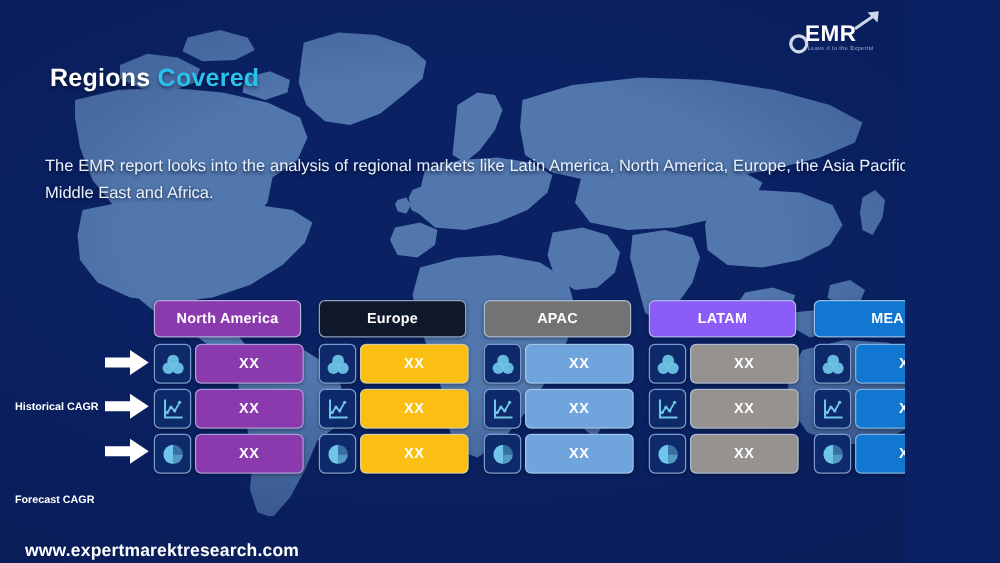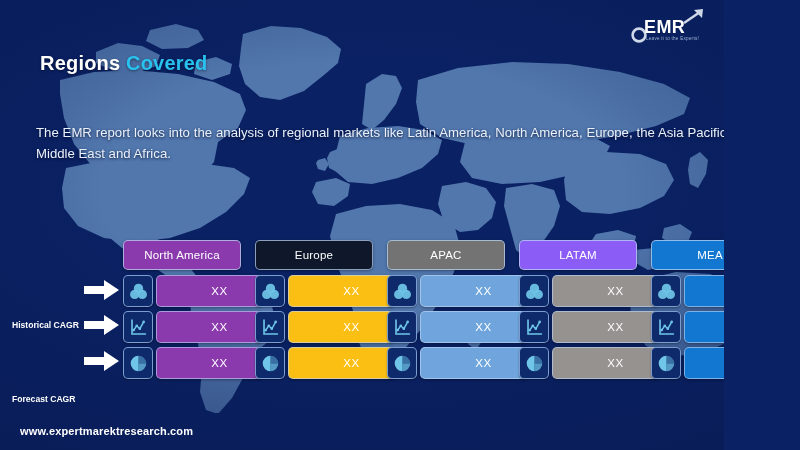--- a/index.html
+++ b/index.html
@@ -33,49 +33,49 @@
          font-size:13.2px;line-height:21px;color:#eaf1fb;text-align:justify;
          text-shadow:0 1px 3px rgba(2,12,45,.85);}
 
   
   .grid{position:absolute;left:123px;top:240px;width:660px;height:145px;}
   .col{position:absolute;top:0;width:118px;}
   .col.c0{left:0;}   .col.c1{left:132px;}  .col.c2{left:264px;}
   .col.c3{left:396px;} .col.c4{left:528px;}
 
   .hdr{height:28px;border-radius:5px;display:flex;align-items:center;justify-content:center;
-       color:#fff;font-size:11.5px;font-weight:normal;letter-spacing:.2px;
+       color:#fff;font-size:11.5px;font-weight:bold;letter-spacing:.2px;
        border:1px solid rgba(190,215,245,.72);
        box-shadow:0 1px 3px rgba(0,0,0,.35);}
 
   .cellrow{position:absolute;left:0;width:118px;height:30px;}
   .cellrow.r0{top:35px;} .cellrow.r1{top:71px;} .cellrow.r2{top:107px;}
 
   .ibox{position:absolute;left:0;top:0;width:28px;height:30px;border-radius:5px;
         background:#0e2a6b;border:1px solid rgba(160,196,240,.75);
         display:flex;align-items:center;justify-content:center;
         box-shadow:0 1px 2px rgba(0,0,0,.35);}
   .ibox svg{display:block;}
 
   .vbox{position:absolute;left:33px;top:0;width:85px;height:30px;border-radius:5px;
         display:flex;align-items:center;justify-content:center;
-        color:#fff;font-size:11.5px;font-weight:normal;letter-spacing:.6px;
+        color:#fff;font-size:11.5px;font-weight:bold;letter-spacing:.6px;
         border:1px solid rgba(190,215,245,.62);
-        box-shadow:0 1px 3px rgba(0,0,0,.35);padding-left:20px;}
+        box-shadow:0 1px 3px rgba(0,0,0,.35);}
 
   
   .rlabel{position:absolute;left:12px;width:78px;color:#ffffff;font-size:8.6px;
           font-weight:bold;line-height:11.5px;}
   .rlabel.l0{top:276px;} .rlabel.l1{top:320px;} .rlabel.l2{top:358px;margin-top:36px;}
 
   .arrow{position:absolute;left:84px;width:36px;height:22px;}
   .arrow.a0{top:279px;} .arrow.a1{top:314px;} .arrow.a2{top:350px;}
   .arrow svg{display:block;}
 
-  .footer{position:absolute;left:20px;bottom:13px;color:#ffffff;font-size:11px;
+  .footer{position:absolute;left:20px;bottom:2px;color:#ffffff;font-size:14px;
           font-weight:bold;letter-spacing:.15px;}
 </style>
 </head>
 <body style="background: rgb(10, 33, 99);">
 
 <div id="stage">
 
   <div class="map-wrap">
     <svg viewBox="0 0 800 395" preserveAspectRatio="xMidYMid slice" aria-hidden="true">
       <g fill="#5b83b8">

